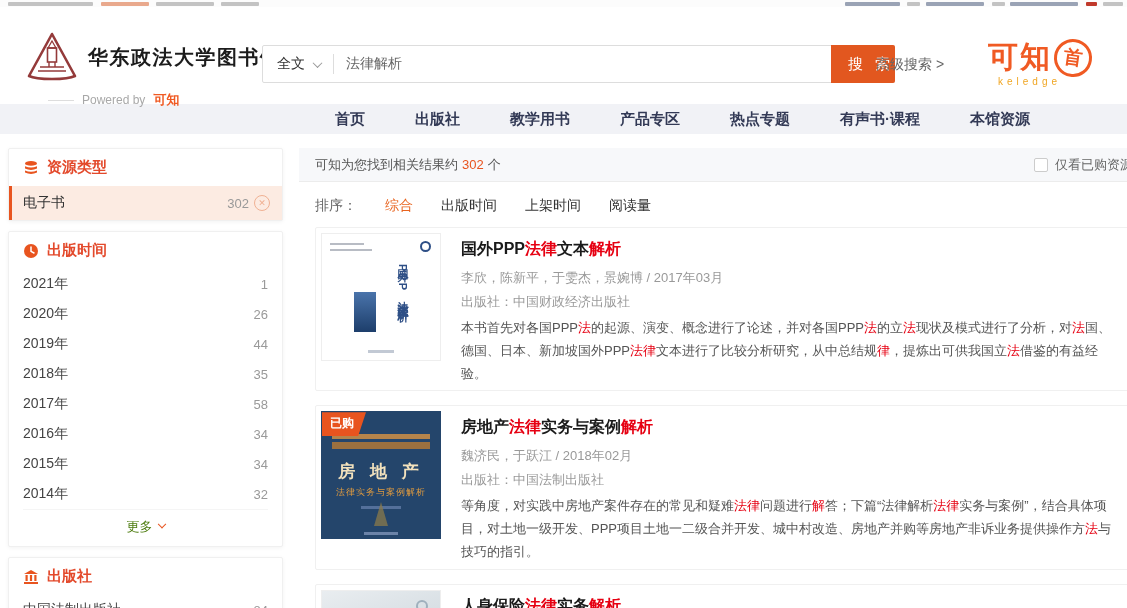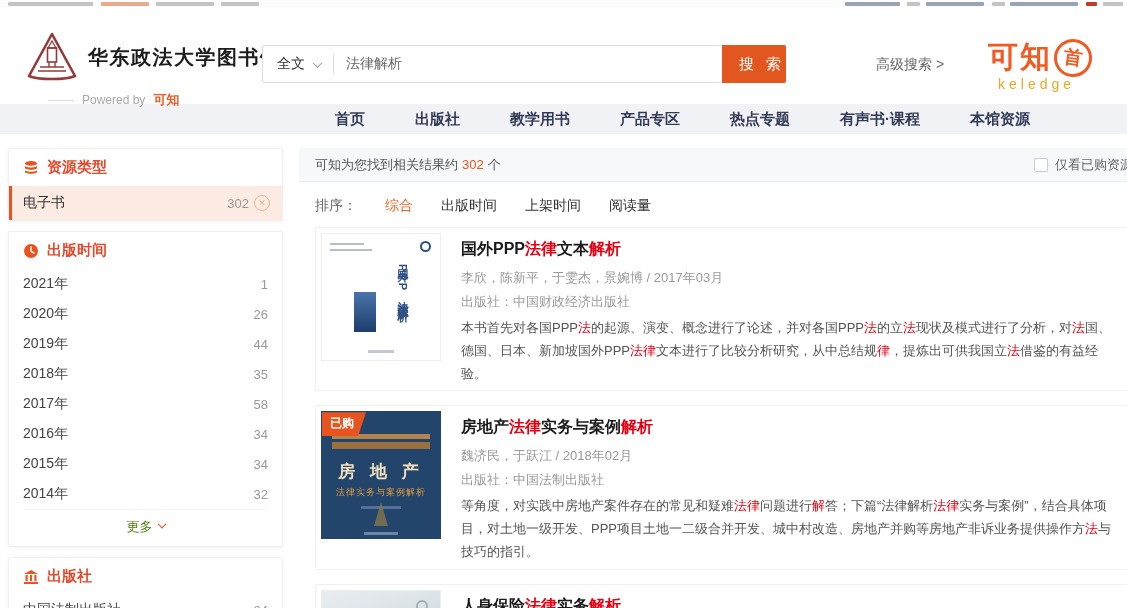--- a/index.html
+++ b/index.html
@@ -11,32 +11,32 @@
 .topcut .frag { position:absolute; bottom:1px; height:4px; background:#c3c3c3; border-radius:1px; }
 
 
 .header { height:97px; position:relative; background:#fff; }
 .logo-wrap { position:absolute; left:26px; top:24px; display:flex; align-items:center; gap:10px; }
 .lib-name { font-size:20px; font-weight:bold; color:#1c1c1c; letter-spacing:1.5px; }
 .powered { position:absolute; left:48px; top:84px; display:flex; align-items:center; gap:8px; font-size:12px; color:#a8a8a8; }
 .powered .dash { width:26px; height:1px; background:#ddd; }
 .powered .brand { color:#f05a23; font-weight:bold; font-size:13px; }
 
-.search-wrap { position:absolute; left:262px; top:38px; width:524px; height:38px; border:1px solid #ddd; border-radius:2px; display:flex; align-items:center; background:#fff; }
+.search-wrap { position:absolute; left:262px; top:38px; width:633px; height:38px; border:1px solid #ddd; border-radius:2px; display:flex; align-items:center; background:#fff; }
 .scope { display:flex; align-items:center; gap:9px; padding:0 12px 0 14px; font-size:14px; color:#333; cursor:pointer; }
 .chev { width:7px; height:7px; border-right:1.5px solid #999; border-bottom:1.5px solid #999; transform:rotate(45deg) translate(-1px,-1px); display:inline-block; }
 .sdivider { width:1px; height:20px; background:#ddd; }
 .query { flex:1; border:none; outline:none; font-size:14px; color:#666; padding:0 12px; font-family:inherit; background:transparent; }
 .search-btn { width:64px; height:38px; margin:-1px -1px -1px 0; background:#e2571f; color:#fff; font-size:15px; border:none; letter-spacing:4px; cursor:pointer; border-radius:0 2px 2px 0; font-family:inherit;padding-left:16px; }
 .advanced { position:absolute; left:876px; top:49px; font-size:14px; color:#666; cursor:pointer; }
 .keledge { position:absolute; left:988px; top:30px; cursor:pointer; }
 .keledge-row { display:flex; align-items:center; }
 .keledge-txt { font-size:30px; font-weight:bold; color:#f05a23; letter-spacing:2px; }
 .keledge-circle { width:38px; height:38px; border:3px solid #f05a23; border-radius:50%; display:grid; place-items:center; font-size:19px; color:#f05a23; font-weight:bold; margin-left:2px; transform:rotate(8deg); }
-.keledge-sub { font-size:14px; color:#f0a623; letter-spacing:4px; margin:-2px 0 0 10px; }
+.keledge-sub { font-size:10px; color:#f0a623; letter-spacing:4px; margin:-2px 0 0 10px; }
 
 
 .nav { height:30px; background:#f1f2f6; display:flex; align-items:center; gap:50px; padding-left:335px; }
 .nav .item { font-size:15px; font-weight:bold; color:#333a56; white-space:nowrap; cursor:pointer; }
 
 
 .content { display:flex; padding:14px 0 0 8px; align-items:flex-start; }
 
 
 .sidebar { width:275px; flex-shrink:0; }

